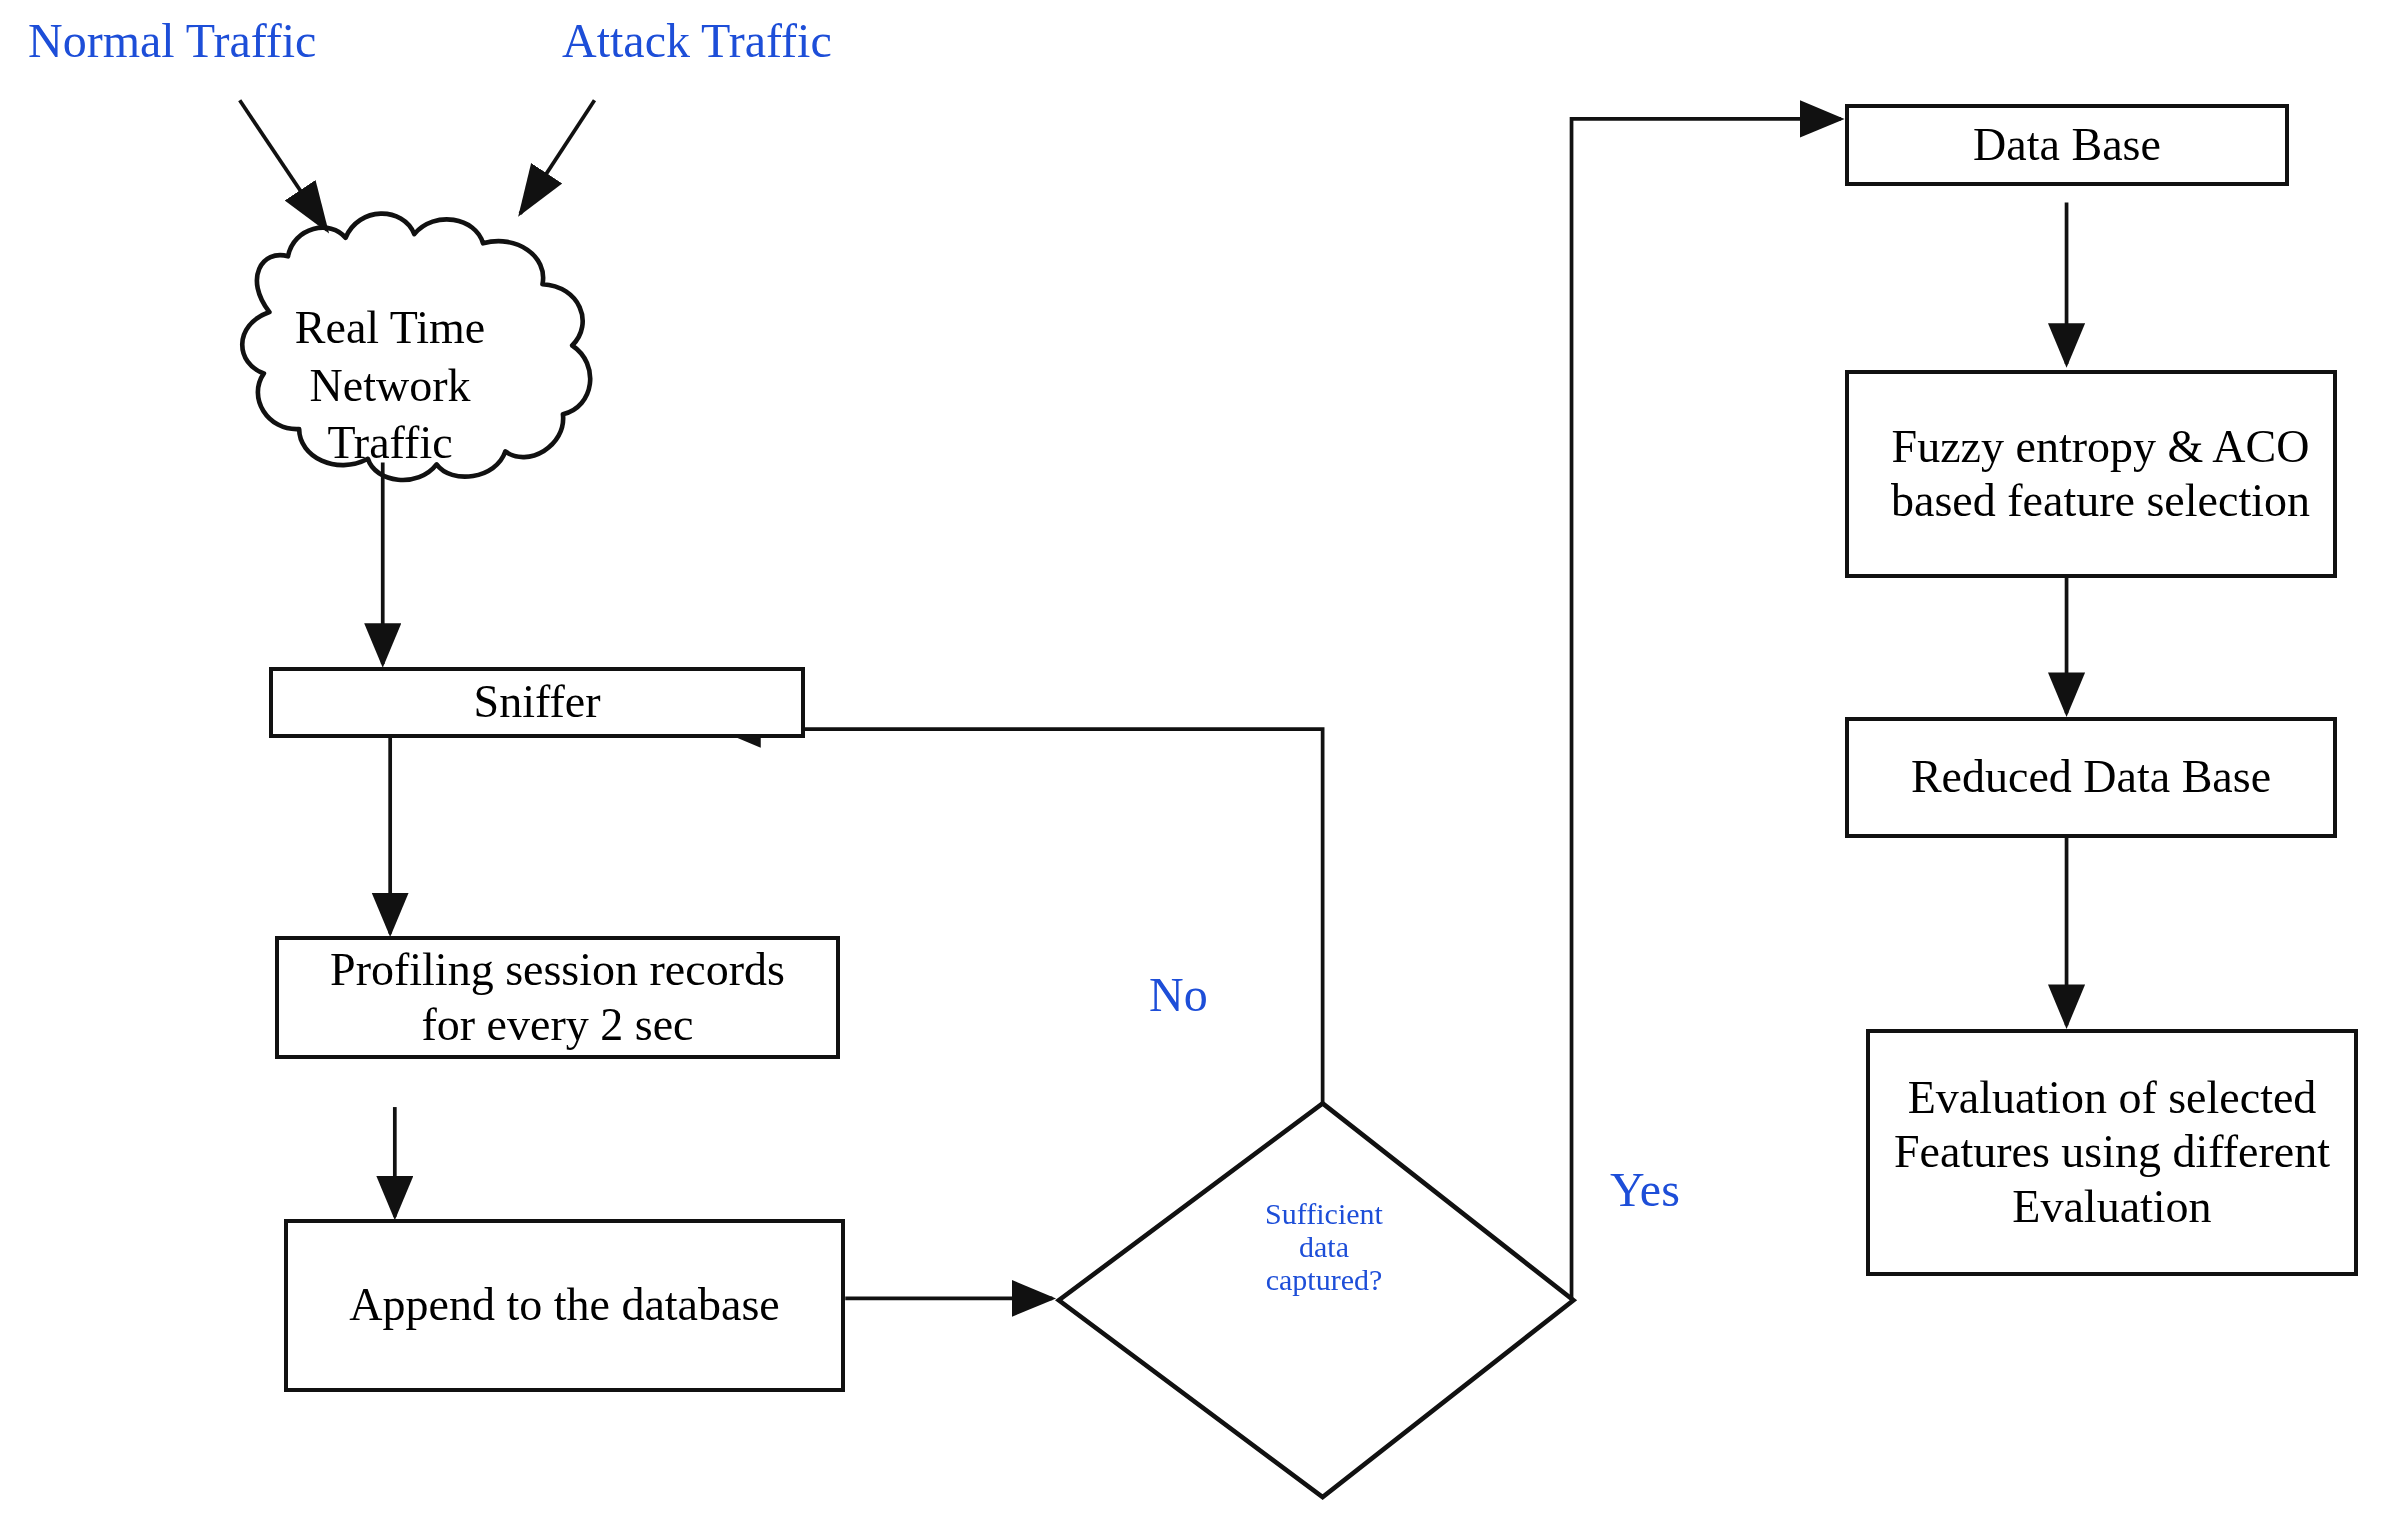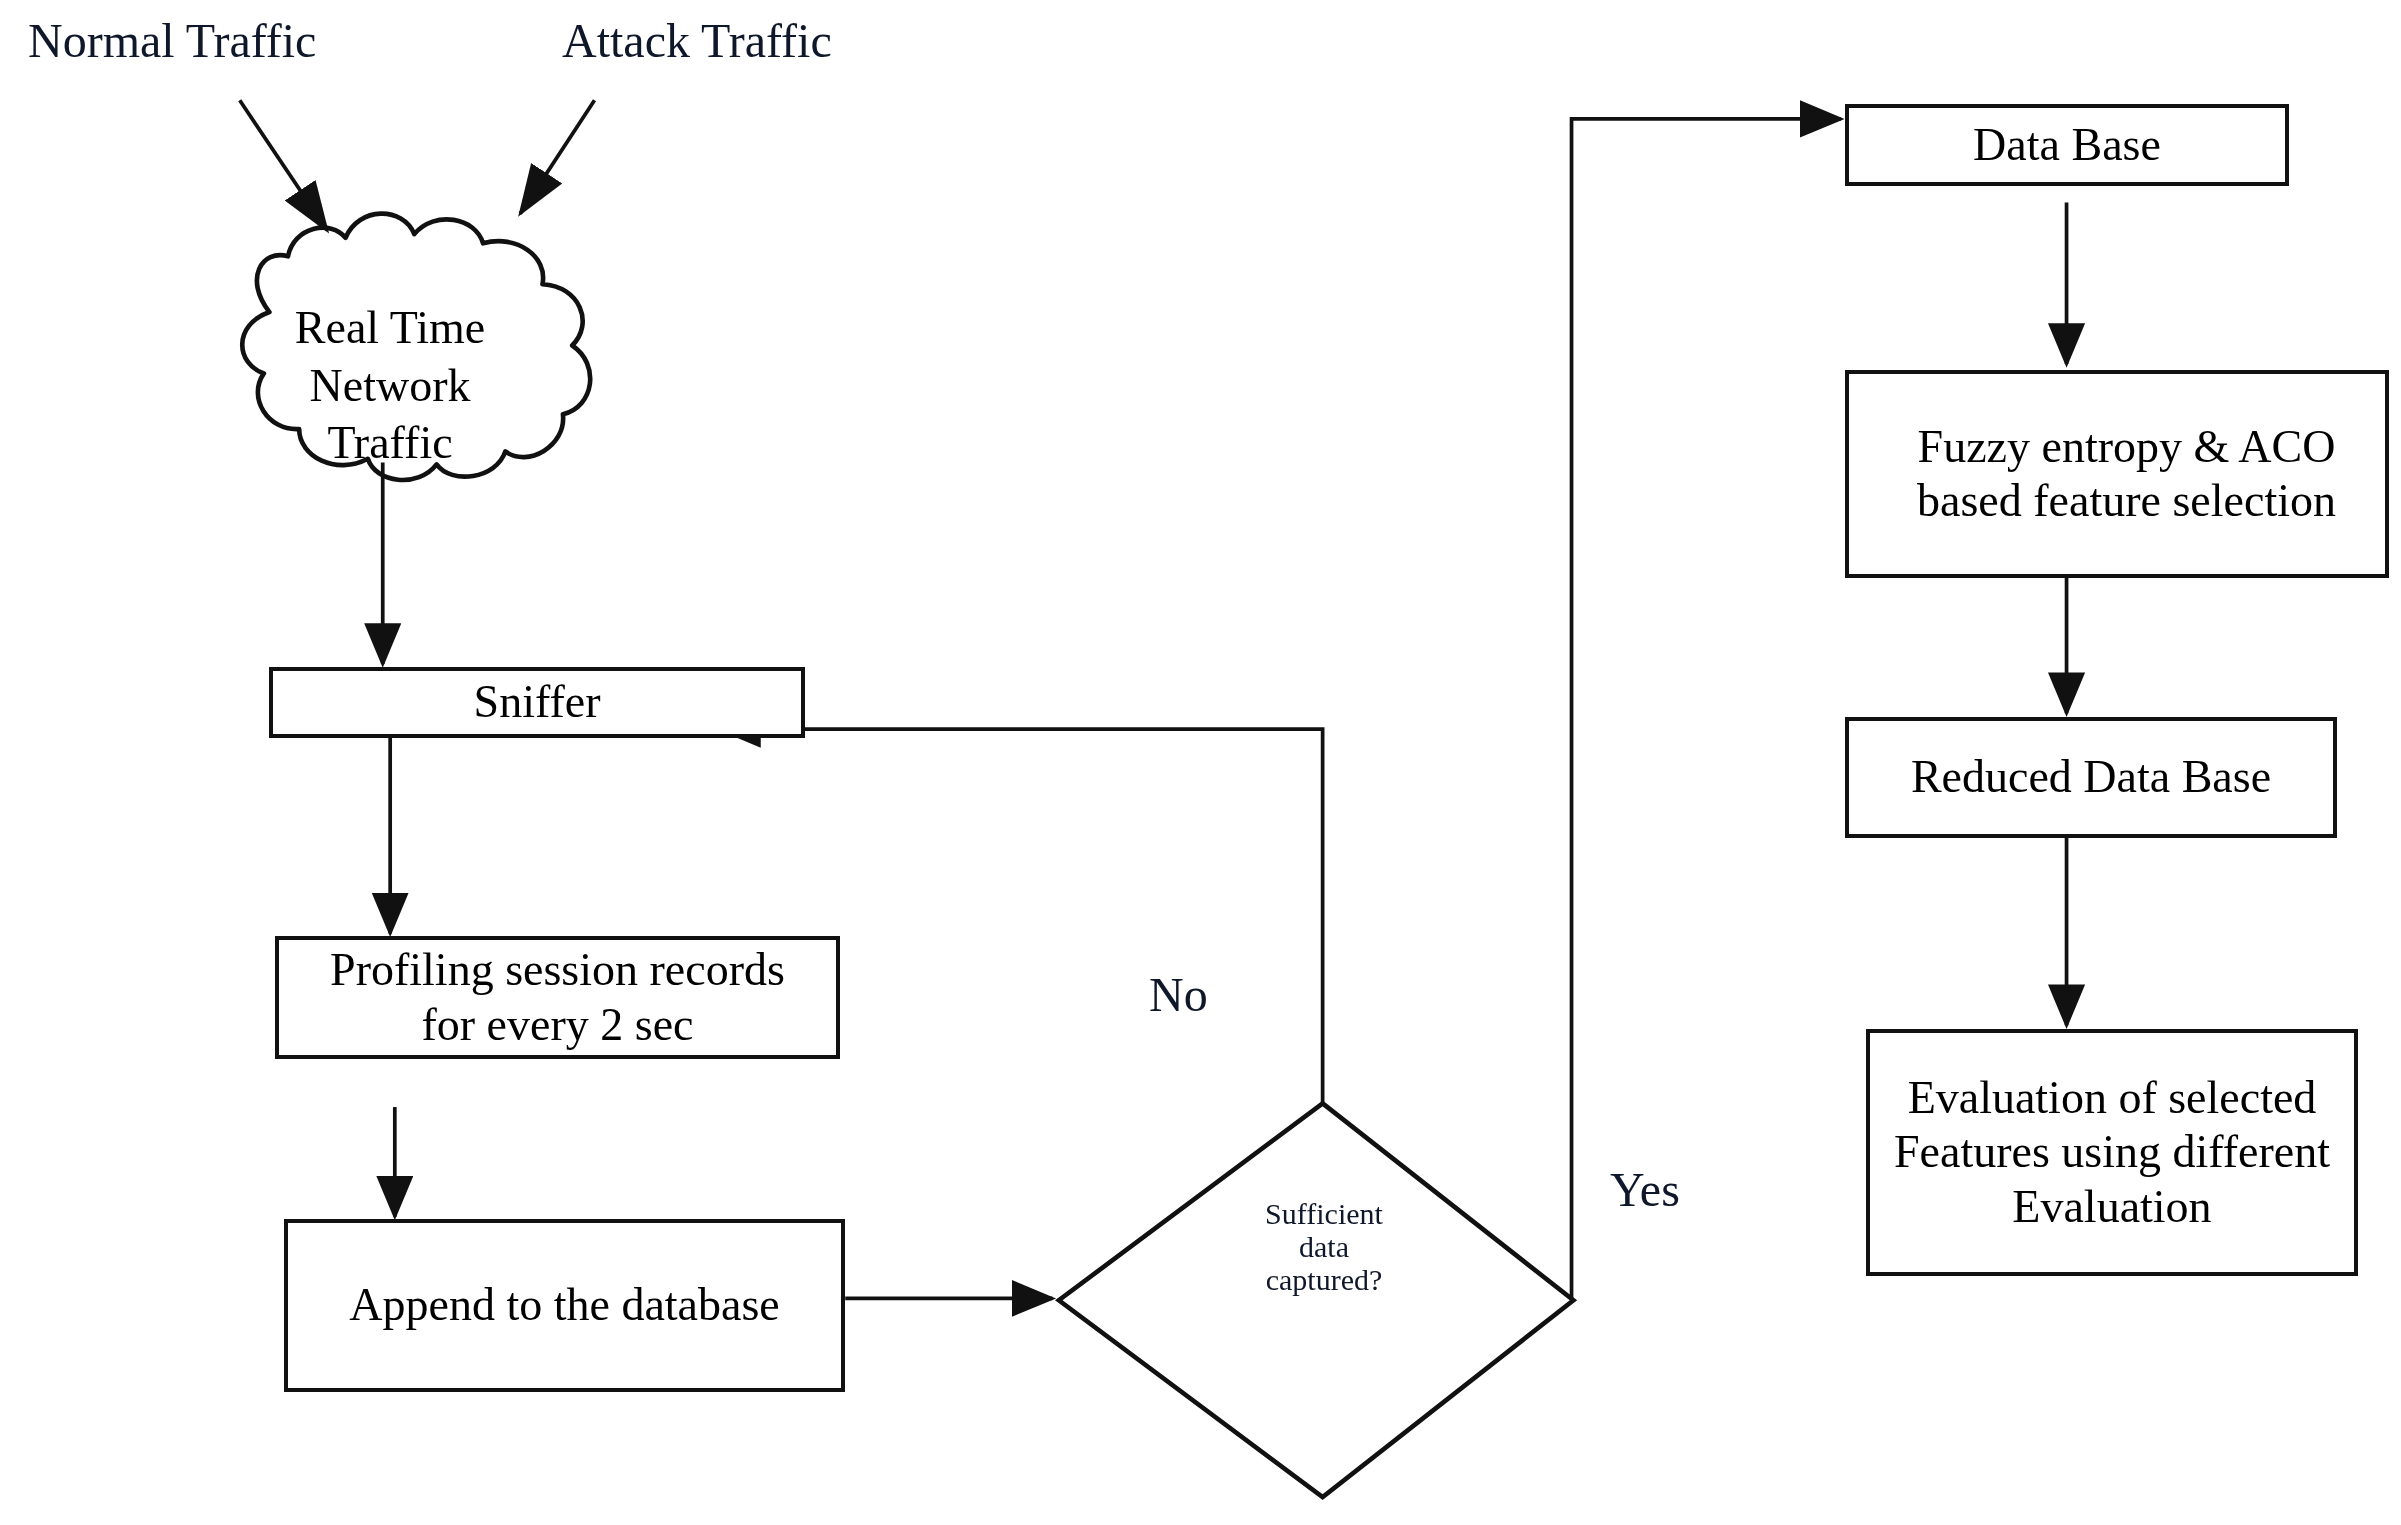--- a/index.html
+++ b/index.html
@@ -1,21 +1,21 @@
 <!DOCTYPE html>
 <html style="font-size:15px"><head>
 <meta charset="utf-8">
 <style>
   html,body{margin:0;padding:0;background:#ffffff;}
   #stage{position:relative;width:2401px;height:1525px;background:#ffffff;
          font-family:"Liberation Serif","DejaVu Serif",serif;overflow:hidden;}
   .node{position:absolute;box-sizing:border-box;border:4.6px solid #111;background:#fff;
         display:flex;align-items:center;justify-content:center;text-align:center;}
   .node .lbl{display:block;line-height:1.18;color:#000;padding:0 9.3px;}
-  .freetext{position:absolute;color:#0f172a;white-space:nowrap;line-height:1.1;font-family:Liberation Serif, serif;}
+  .freetext{position:absolute;color:#1d4ed8;white-space:nowrap;line-height:1.1;font-family:Liberation Serif, serif;}
   svg.wires{position:absolute;left:0;top:0;width:2401px;height:1525px;pointer-events:none;}
   .cloudtext{position:absolute;text-align:center;color:#000;line-height:1.25;}
 </style>
 </head>
 <body>
 
 <div id="stage">
 
   <svg class="wires" viewBox="0 0 2585 1642">
     <defs>
@@ -98,21 +98,21 @@
   </div>
 
   <div class="node" style="left:284px;top:1219px;width:561px;height:173px;">
     <span class="lbl" style="font-size:46px;">Append to the database</span>
   </div>
 
   <div class="node" style="left:1845px;top:104px;width:444px;height:82px;">
     <span class="lbl" style="font-size:46px;">Data Base</span>
   </div>
 
-  <div class="node" style="left:1845px;top:370px;width:544px;height:208px;padding-left:19px;">
+  <div class="node" style="left:1845px;top:370px;width:492px;height:208px;padding-left:19px;">
     <span class="lbl" style="font-size:46px;">
       <span>Fuzzy entropy &amp; ACO</span><br>
       <span>based feature selection</span>
     </span>
   </div>
 
   <div class="node" style="left:1845px;top:717px;width:492px;height:121px;">
     <span class="lbl" style="font-size:46px;">Reduced Data Base</span>
   </div>
 

